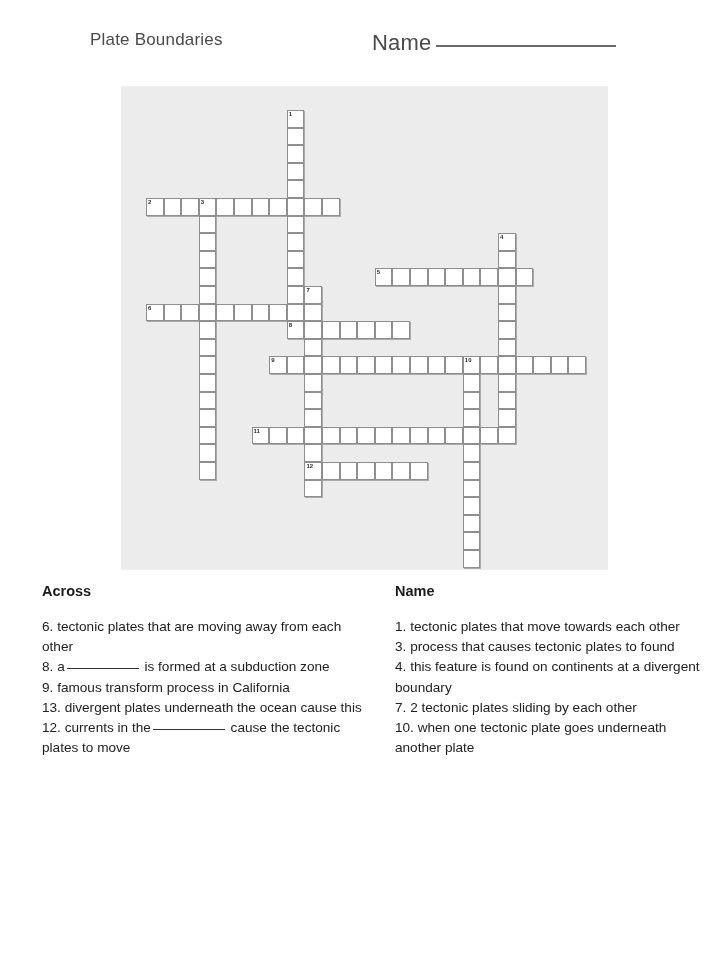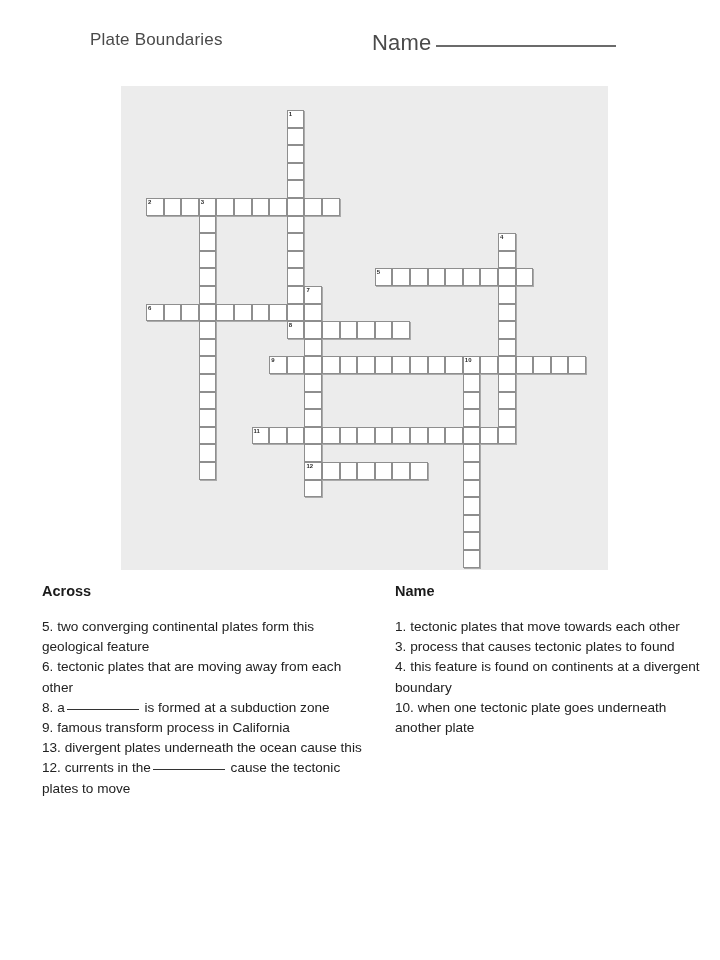--- a/index.html
+++ b/index.html
@@ -309,34 +309,34 @@
       <div class="cell" style="left: 341.8px; top: 446.4px;"></div>
       <div class="cell" style="left: 341.8px; top: 464px;"></div>
     </div>
 </div>
 
 <div class="clues">
 
   <div class="clue-col across">
     <div class="clue-heading">Across</div>
     <ul class="clue-list" id="across-list">
-        <li class="clue-item"><span>5. </span><span>two converging continental plates form this geological feature</span></li>
         <li class="clue-item"><span>6. </span><span>tectonic plates that are moving away from each other</span></li>
         <li class="clue-item"><span>8. </span><span>a</span><span class="blank-rule"></span><span> is formed at a subduction zone</span></li>
         <li class="clue-item"><span>9. </span><span>famous transform process in California</span></li>
         <li class="clue-item"><span>13. </span><span>divergent plates underneath the ocean cause this</span></li>
         <li class="clue-item"><span>12. </span><span>currents in the</span><span class="blank-rule"></span><span> cause the tectonic plates to move</span></li>
       </ul>
   </div>
 
   <div class="clue-col down">
     <div class="clue-heading">Name</div>
     <ul class="clue-list" id="down-list">
         <li class="clue-item"><span>1. </span><span>tectonic plates that move towards each other</span></li>
         <li class="clue-item"><span>3. </span><span>process that causes tectonic plates to found</span></li>
         <li class="clue-item"><span>4. </span><span>this feature is found on continents at a divergent boundary</span></li>
+        <li class="clue-item"><span>7. </span><span>2 tectonic plates sliding by each other</span></li>
         <li class="clue-item"><span>10. </span><span>when one tectonic plate goes underneath another plate</span></li>
       </ul>
   </div>
 
 </div>
 
 <div class="watermark"></div>
 
 </body></html>

